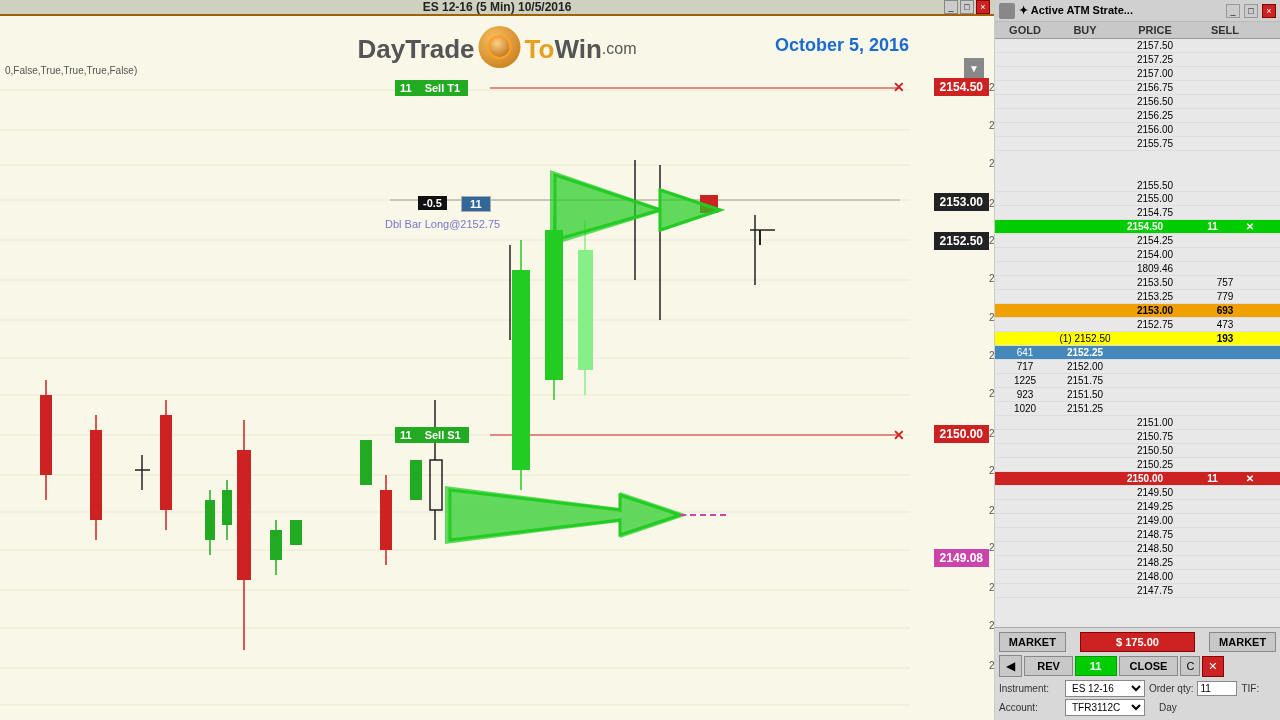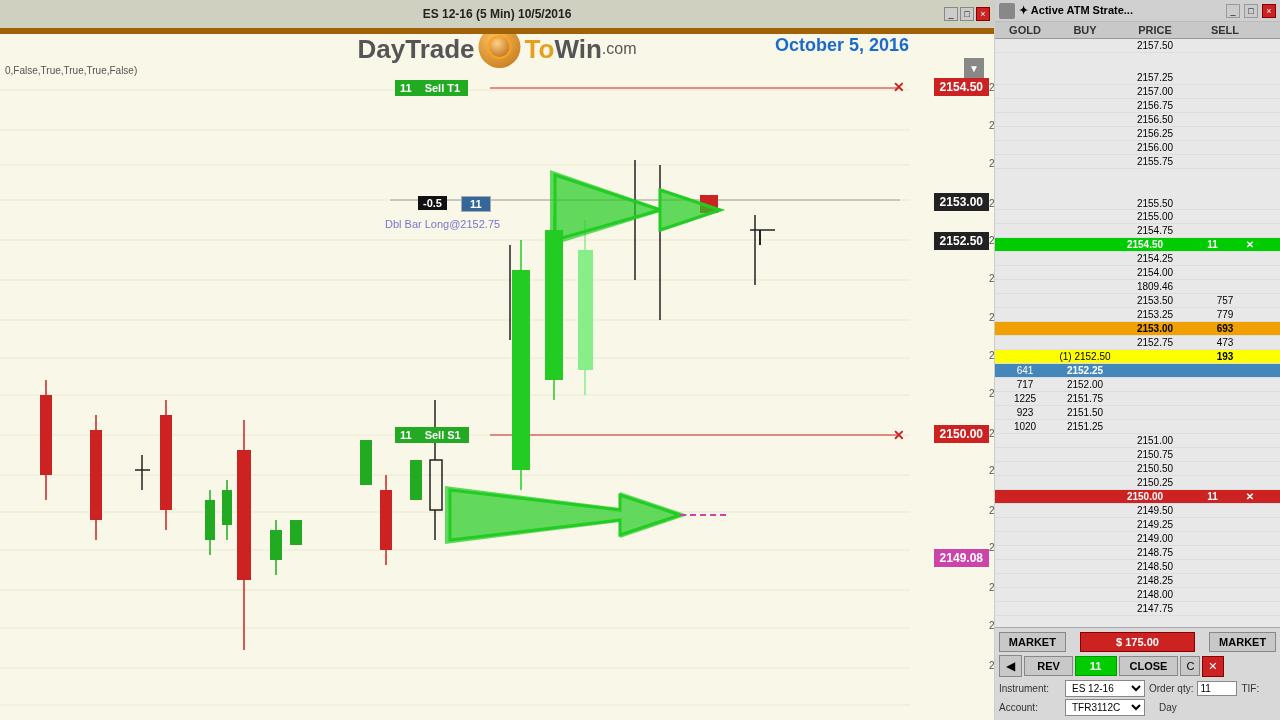--- a/index.html
+++ b/index.html
@@ -57,21 +57,21 @@
       left: 0;
       width: 910px;
       height: 720px;
     }
   </style>
 </head>
 <body>
 
 <div id="chart-area">
 
-  <div style="position:absolute;top:0;left:0;right:0;height:34px;background:#d0d0c0;border-bottom:6px solid #a16207;display:flex;align-items:center;justify-content:center;z-index:20;">
+  <div style="position:absolute;top:0;left:0;right:0;height:16px;background:#d0d0c0;border-bottom:2px solid #a16207;display:flex;align-items:center;justify-content:center;z-index:20;">
     <span style="font-size:12px;font-weight:bold;color:#222;">ES 12-16 (5 Min)  10/5/2016</span>
     <div style="position:absolute;right:4px;display:flex;gap:2px;">
       <div style="width:14px;height:14px;background:#ccc;border:1px solid #888;display:flex;align-items:center;justify-content:center;font-size:9px;cursor:pointer;">_</div>
       <div style="width:14px;height:14px;background:#ccc;border:1px solid #888;display:flex;align-items:center;justify-content:center;font-size:9px;cursor:pointer;">□</div>
       <div style="width:14px;height:14px;background:#cc2222;border:1px solid #880000;display:flex;align-items:center;justify-content:center;font-size:9px;color:white;cursor:pointer;">×</div>
     </div>
   </div>
 
   <div style="position:absolute;top:28px;left:50%;transform:translateX(-50%);z-index:5;white-space:nowrap;display:flex;align-items:center;">
     <span style="font-size:26px;font-weight:bold;color:#555;">Day</span>
@@ -263,21 +263,21 @@
   </div>
 
   <div id="order-book" style="overflow-y:hidden;flex:1;">
 
     <div style="display:grid;grid-template-columns:60px 60px 80px 60px;border-bottom:1px solid #ddd;min-height:14px;align-items:center;">
       <div style="text-align:center;font-size:10px;"></div>
       <div style="text-align:center;font-size:10px;"></div>
       <div style="text-align:center;font-size:10px;">2157.50</div>
       <div style="text-align:center;font-size:10px;"></div>
     </div>
-    <div style="display:grid;grid-template-columns:60px 60px 80px 60px;border-bottom:1px solid #ddd;min-height:14px;align-items:center;margin-top:18px;">
+    <div style="display:grid;grid-template-columns:60px 60px 80px 60px;border-bottom:1px solid #ddd;min-height:14px;align-items:center;">
       <div style="text-align:center;font-size:10px;"></div>
         <div style="text-align:center;font-size:10px;"></div>
       <div style="text-align:center;font-size:10px;">2157.25</div>
       <div style="text-align:center;font-size:10px;"></div>
     </div>
     <div style="display:grid;grid-template-columns:60px 60px 80px 60px;border-bottom:1px solid #ddd;min-height:14px;align-items:center;">
       <div style="text-align:center;font-size:10px;"></div>
         <div style="text-align:center;font-size:10px;"></div>
       <div style="text-align:center;font-size:10px;">2157.00</div>
       <div style="text-align:center;font-size:10px;"></div>

